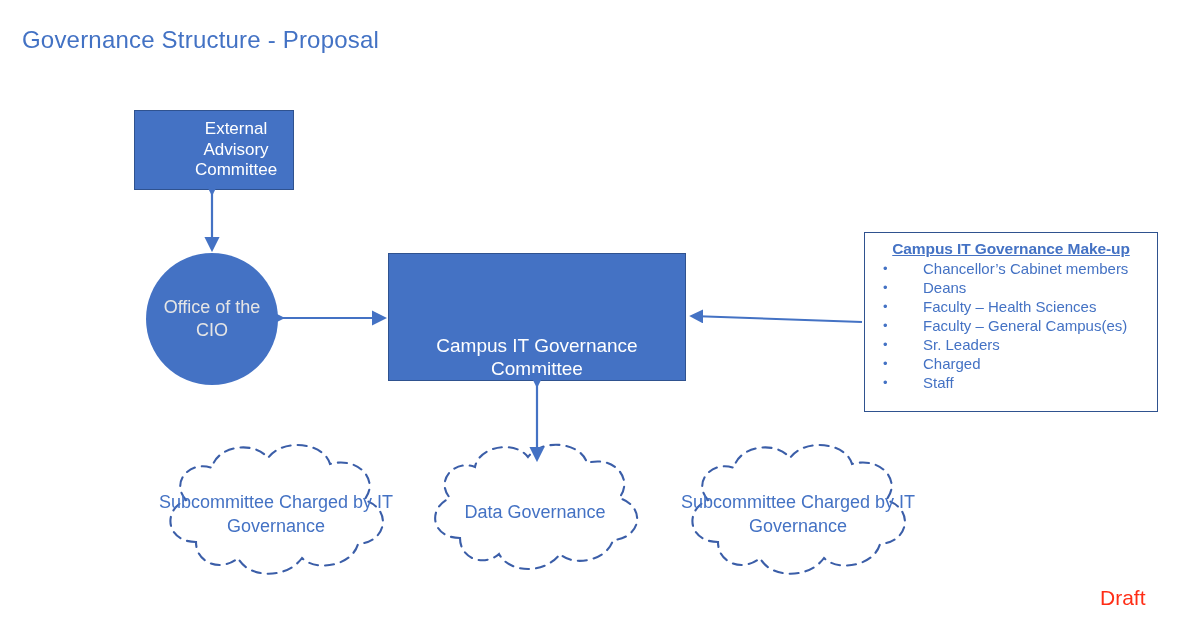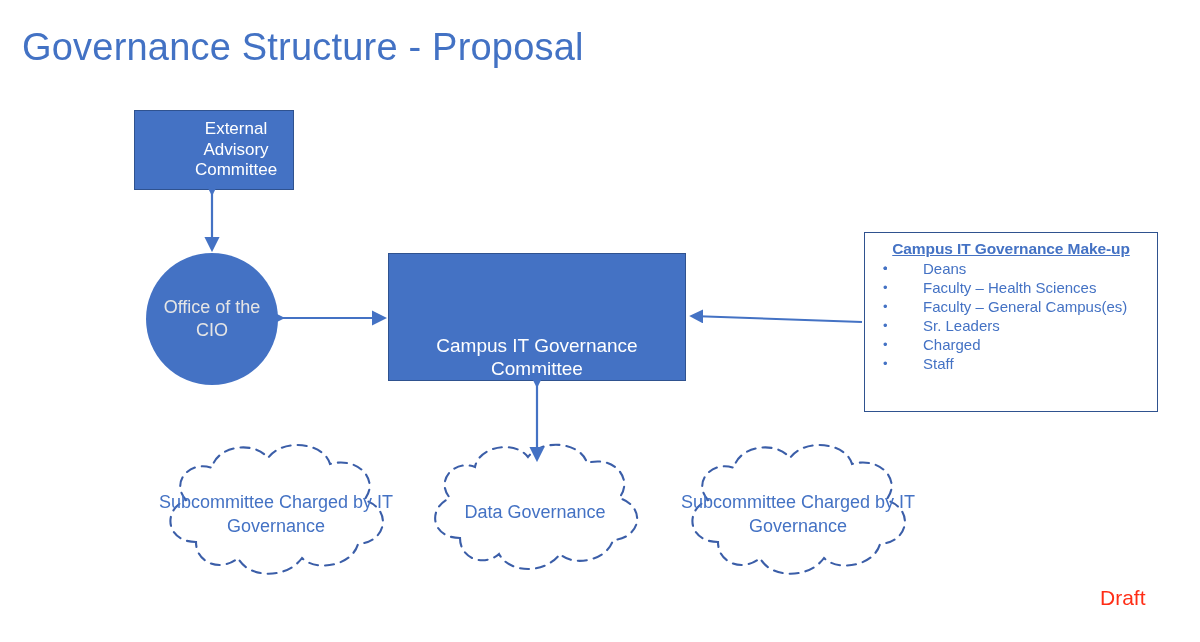--- a/index.html
+++ b/index.html
@@ -14,21 +14,21 @@
     background: #ffffff;
     overflow: hidden;
     font-family: "Liberation Sans", sans-serif;
   }
 
   
   #slide-title {
     position: absolute;
     left: 22px;
     top: 26px;
-    font-size: 38px;
+    font-size: 24px;
     font-weight: 400;
     color: #4372C4;
     letter-spacing: 0.2px;
     white-space: nowrap;
   }
 
   
   .node-box {
     position: absolute;
     background: #4472C4;
@@ -189,20 +189,21 @@
 
   <div id="campus-box" class="node-box">
     <span class="node-text">Campus IT Governance Committee</span>
   </div>
 
   <div id="makeup-panel">
     <div id="makeup-title">Campus IT Governance Make-up</div>
     <ul id="makeup-list">
       <li>
         <span class="bullet">•</span>
+        <span>Chancellor’s Cabinet members</span>
       </li>
       <li>
         <span class="bullet">•</span>
         <span>Deans</span>
       </li>
       <li>
         <span class="bullet">•</span>
         <span>Faculty – Health Sciences</span>
       </li>
       <li>

